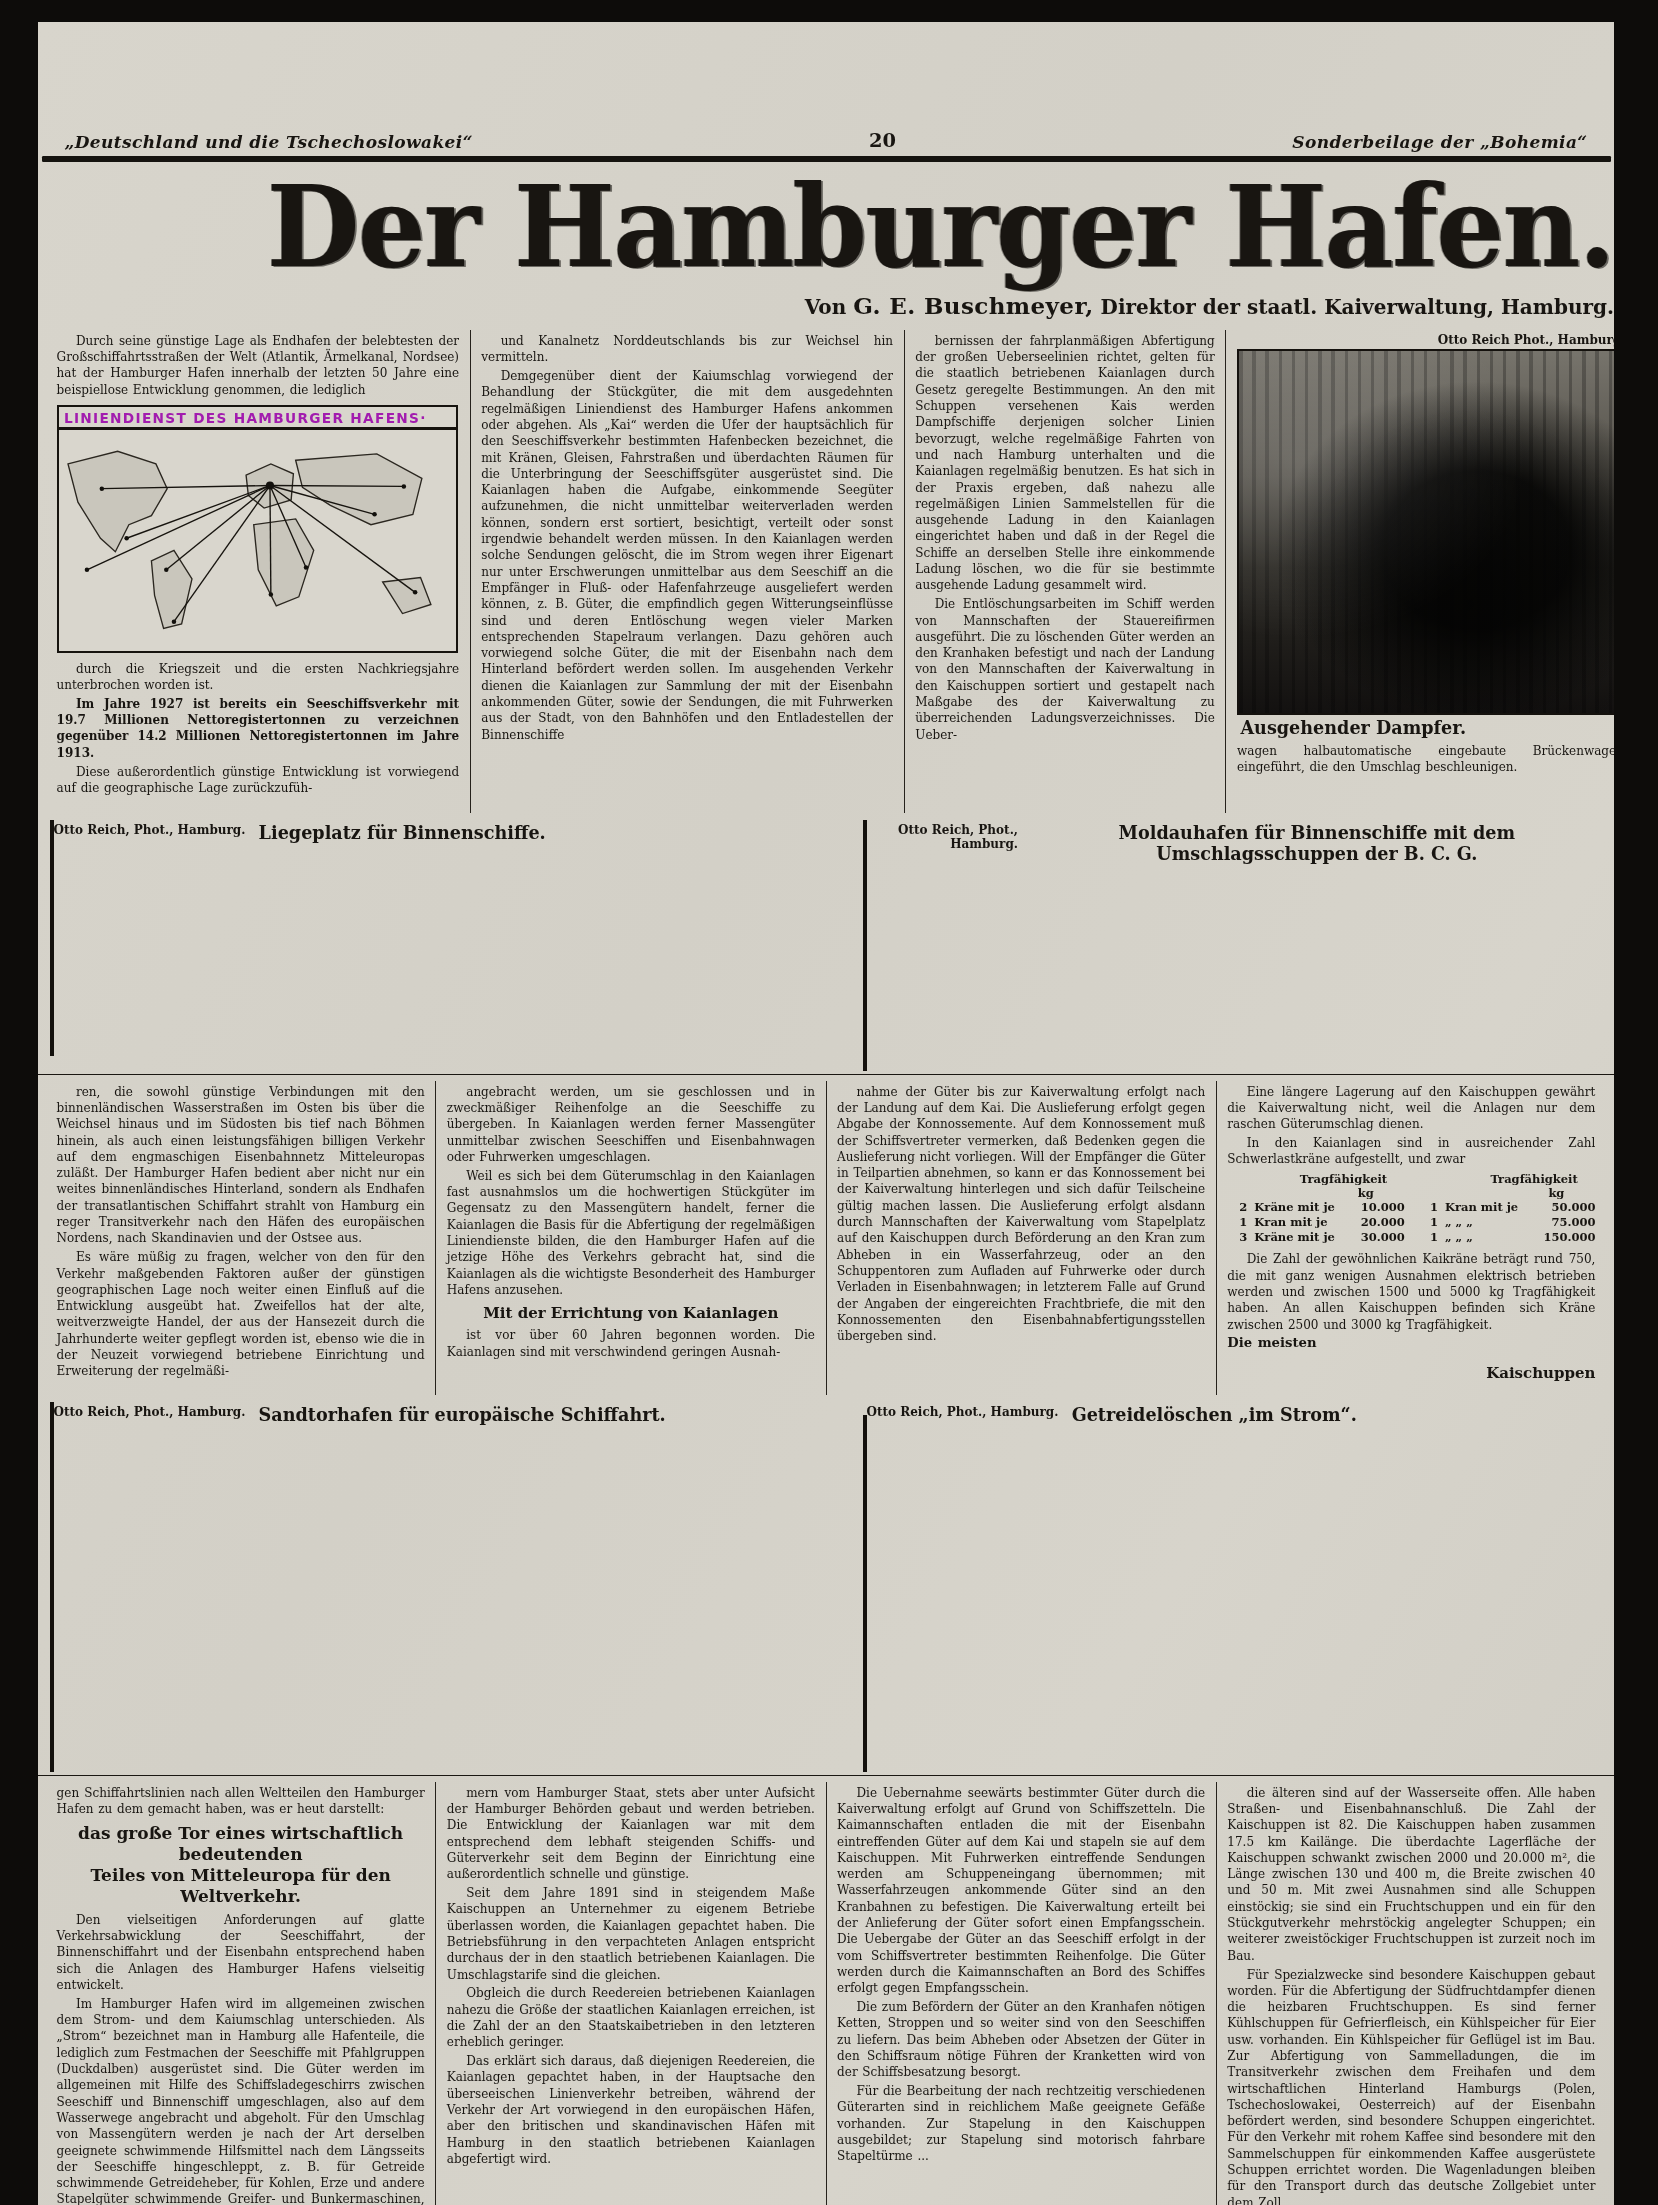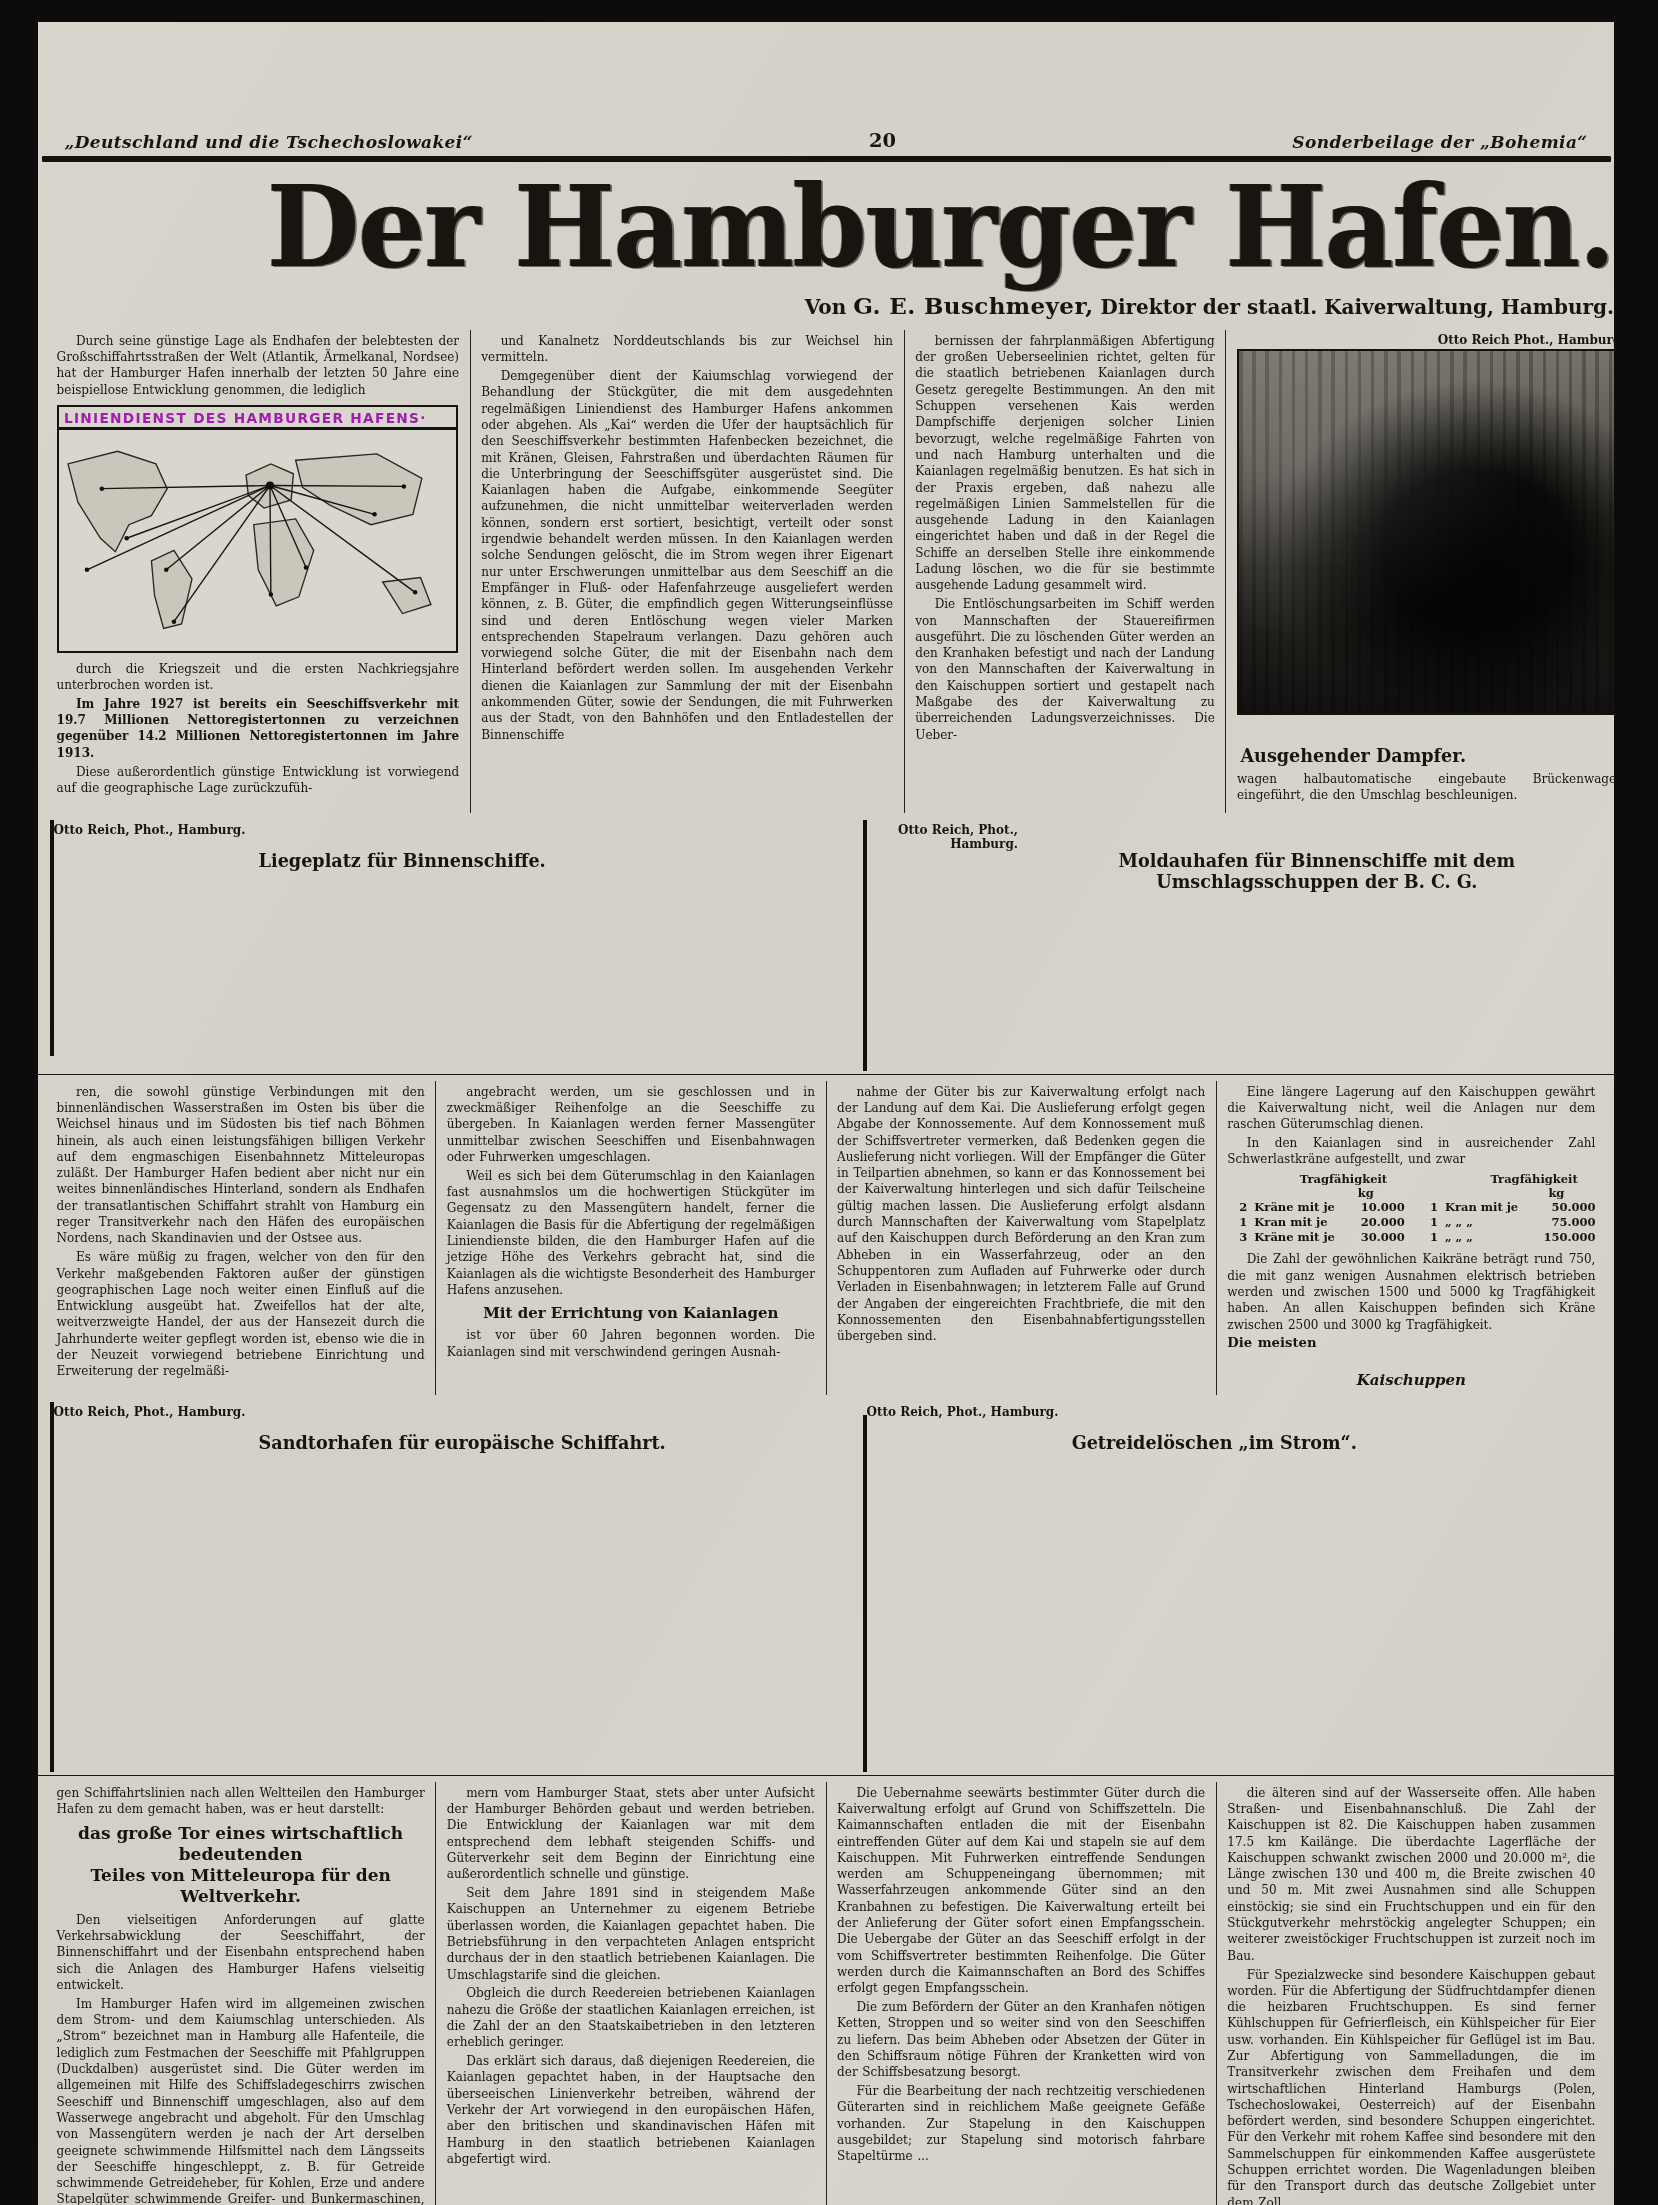--- a/index.html
+++ b/index.html
@@ -66,34 +66,34 @@
       radial-gradient(ellipse at 62% 55%,rgba(5,5,4,.9) 0 28%,rgba(0,0,0,0) 60%),
       repeating-linear-gradient(90deg,rgba(0,0,0,.25) 0 3.5px,rgba(0,0,0,0) 3.5px 13.2px),
       linear-gradient(180deg,#77746c 0%,#54514a 35%,#2c2a25 60%,#131110 100%);}
   .photo.bright{background:
       repeating-linear-gradient(90deg,rgba(0,0,0,.16) 0 2.2px,rgba(0,0,0,0) 2.2px 9.7px),
       repeating-linear-gradient(0deg,rgba(255,255,255,.06) 0 2.2px,rgba(0,0,0,.10) 2.2px 4.9px),
       linear-gradient(180deg,#99958c 0%,#7b776e 30%,#4a4740 60%,#201e1a 100%);}
   .photo-band{display:flex;gap:21px;padding:7px 11.5px 2.6px 11.5px;}
   .figure{display:flex;flex-direction:row;}
   .credit{font-size:12px;font-weight:bold;text-align:right;padding:2.6px 13.2px 0 0;}
-  .caption{font-size:17.6px;font-weight:bold;text-align:center;padding:1.8px 0 4.4px 0;margin-top:28px;}
+  .caption{font-size:17.6px;font-weight:bold;text-align:center;padding:1.8px 0 4.4px 0;}
   
   .crane{display:flex;gap:13.2px;margin:4.4px 0 6.2px 0;font-size:11.5px;}
   .crane .half{flex:1;}
   .crane .thead{text-align:right;font-weight:bold;padding-right:17.6px;}
   .crane .tunit{text-align:right;font-weight:bold;padding-right:31px;}
   .crow{display:flex;font-weight:bold;line-height:15px;}
   .crow .n{width:20px;text-align:right;}
   .crow .lbl{flex:1;padding-left:7px;}
   .crow .val{width:66px;text-align:right;}
   
   .b1c4 .credit{padding:0 2.6px 2.6px 0;}
   .b1c4 .photo{height:362px;}
-  .kaischuppen-head{font-weight:bold;font-size:15px;text-align:center;margin-top:19px;font-style:italic;}
+  .kaischuppen-head{font-weight:bold;font-size:15px;text-align:right;margin-top:12px;}
   .die-meisten{font-weight:bold;font-size:13.2px;text-indent:0;}
 </style>
 </head>
 <body>
 
 <div class="page">
 
   <div class="header-row">
     <span class="header-left">„Deutschland und die Tschechoslowakei“</span>
     <span class="header-page">20</span>

